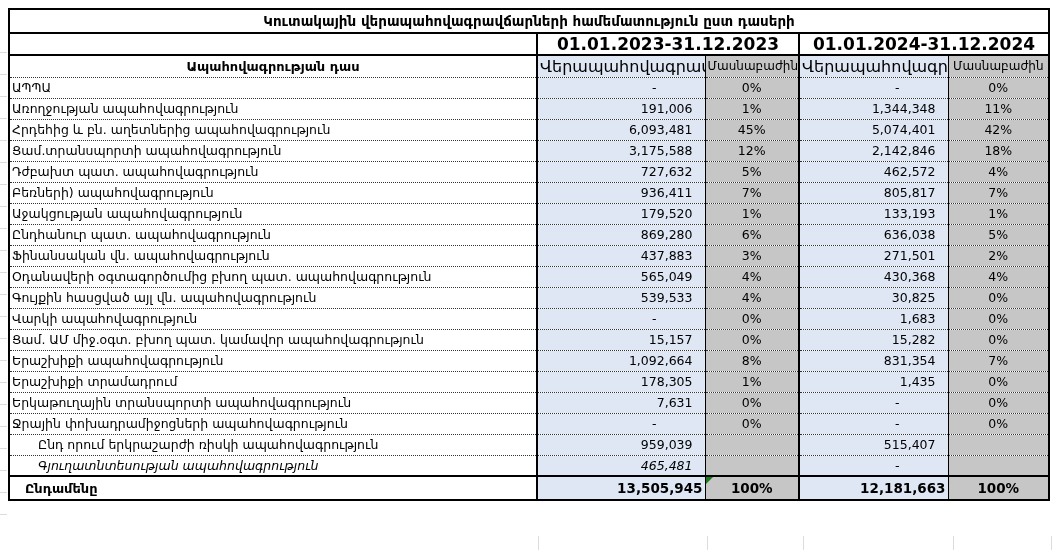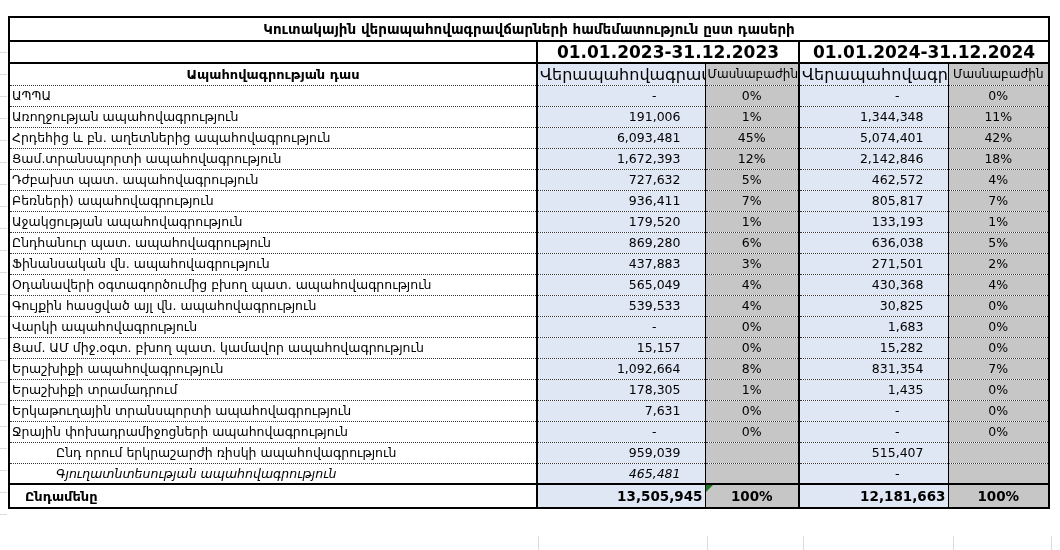--- a/index.html
+++ b/index.html
@@ -10,21 +10,21 @@
   *{box-sizing:border-box;}
   html,body{margin:0;padding:0;background:#fff;}
   body{font-family:"DejaVu Sans","Liberation Sans",sans-serif;color:#000;}
   .stage{position:relative;width:1060px;height:550px;background:#fff;overflow:hidden;}
 
   
   .grid-strip-left{position:absolute;left:0;top:31px;width:7px;height:505px;
     background:repeating-linear-gradient(to bottom,transparent 0 21px,#dcdcdc 21px 22px);}
   .grid-stub{position:absolute;width:1px;background:#dcdcdc;}
 
-  table.sheet{position:absolute;left:8px;top:16px;width:856px;border-collapse:collapse;table-layout:fixed;
+  table.sheet{position:absolute;left:8px;top:8px;width:856px;border-collapse:collapse;table-layout:fixed;
     border:2px solid #000;}
   col.w-label{width:528px;}
   col.w-v1{width:168px;}
   col.w-p1{width:94px;}
   col.w-v2{width:149px;}
   col.w-p2{width:101px;}
 
   th,td{padding:0 2px;overflow:hidden;white-space:nowrap;}
 
   .c1{border-right:2px solid #000;}
@@ -35,22 +35,22 @@
   .title-row th{height:24px;font-size:13.5px;font-weight:bold;text-align:center;border-bottom:2px solid #000;}
   .year-row th{height:22px;font-size:17px;font-weight:bold;text-align:center;border-bottom:2px solid #000;}
   .sub-row th{height:22px;border-bottom:1px dotted #333;font-weight:normal;}
   .sub-row .classhdr{font-weight:bold;font-size:13px;text-align:center;}
   .sub-row .blue{background:var(--blue);font-size:16px;text-align:center;}
   .sub-row .gray{background:var(--gray);font-size:12px;text-align:center;}
 
   tbody td{height:21px;font-size:12.5px;border-bottom:1px dotted #333;}
   tbody tr:last-child td{border-bottom:none;font-style:italic;}
   tbody .lbl{text-align:left;background:#fff;}
-  tbody .lbl.indent{padding-left:46px;}
-  tbody .val{background:var(--blue);text-align:right;padding-right:24px;}
+  tbody .lbl.indent{padding-left:28px;}
+  tbody .val{background:var(--blue);text-align:right;padding-right:12px;}
   tbody .val.dash{padding-right:48px;}
   tbody .pct{background:var(--gray);text-align:center;}
 
   tfoot td{height:24px;font-weight:bold;font-size:13px;border-top:2px solid #000;}
   tfoot .lbl{padding-left:15px;text-align:left;background:#fff;}
   tfoot .val{background:var(--blue);text-align:right;font-size:13.5px;}
   tfoot .pct{background:var(--gray);text-align:center;position:relative;font-size:13.5px;}
   .tri{position:absolute;left:0;top:0;width:0;height:0;
     border-top:7px solid var(--green);border-right:7px solid transparent;}
 </style>
@@ -108,21 +108,21 @@
         </tr>
       <tr>
           <td class="lbl c1">Հրդեհից և բն. աղետներից ապահովագրություն</td>
           <td class="val c2">6,093,481</td>
           <td class="pct c3">45%</td>
           <td class="val c4">5,074,401</td>
           <td class="pct">42%</td>
         </tr>
       <tr>
           <td class="lbl c1">Ցամ.տրանսպորտի ապահովագրություն</td>
-          <td class="val c2">1,672,393</td>
+          <td class="val c2">3,175,588</td>
           <td class="pct c3">12%</td>
           <td class="val c4">2,142,846</td>
           <td class="pct">18%</td>
         </tr>
       <tr>
           <td class="lbl c1">Դժբախտ պատ. ապահովագրություն</td>
           <td class="val c2">727,632</td>
           <td class="pct c3">5%</td>
           <td class="val c4">462,572</td>
           <td class="pct">4%</td>

